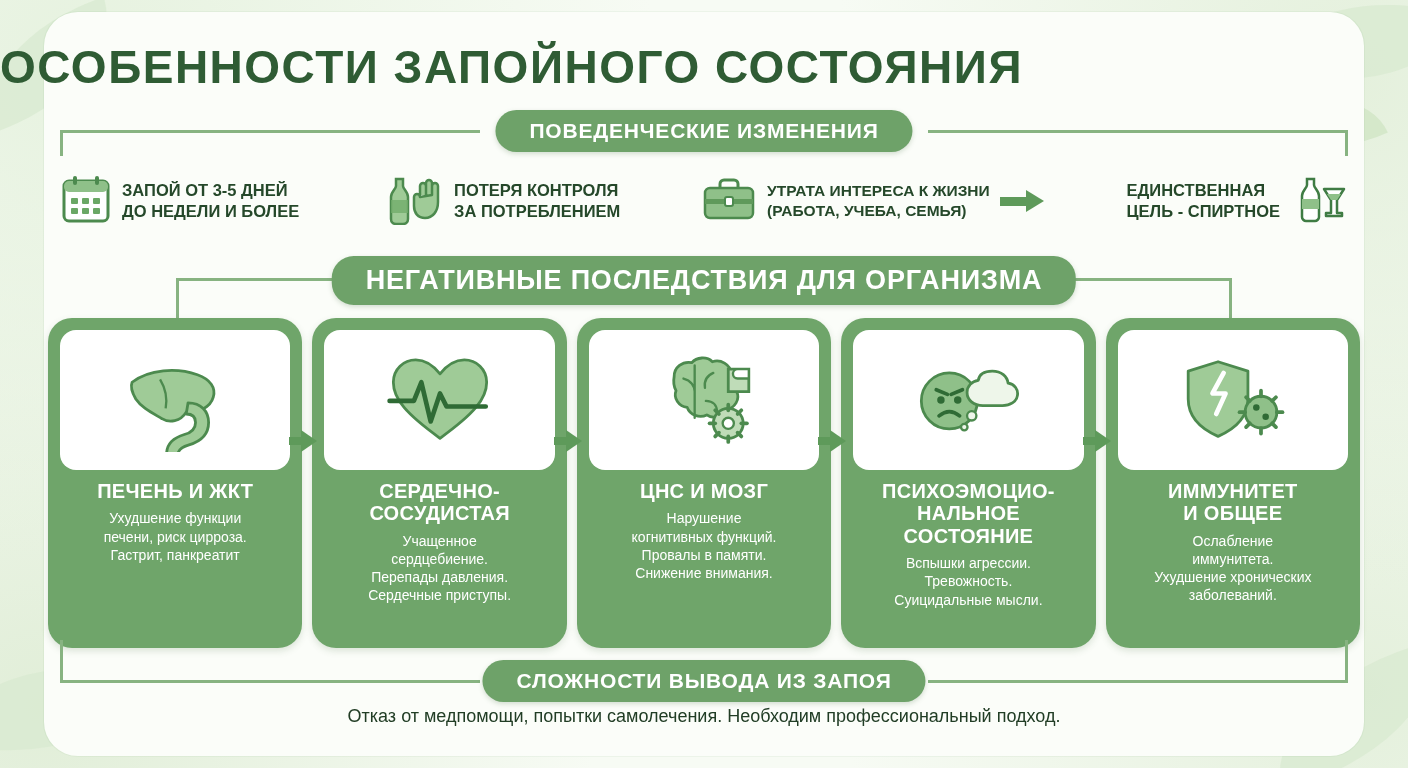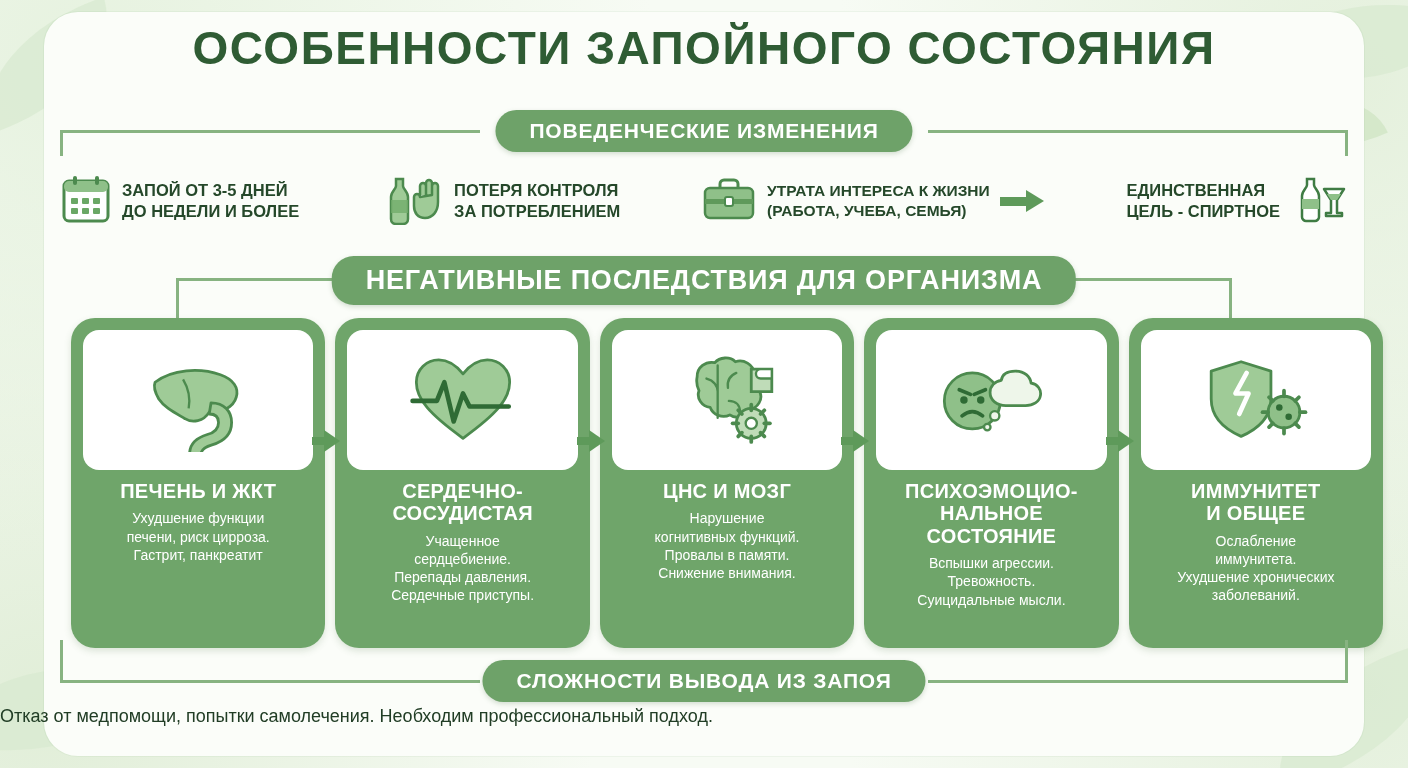--- a/index.html
+++ b/index.html
@@ -34,22 +34,21 @@
   .sheet {
     position: absolute;
     left: 44px; top: 12px;
     width: 1320px; height: 744px;
     background: #fbfdf9;
     border-radius: 34px;
     box-shadow: 0 0 0 1px rgba(120,160,110,.08);
   }
 
   .title {
-    position: absolute; left: 0; right: 0; top: 21px;
-    text-align: center;
+    position: absolute; left: 0; right: 0; top: 40px;
     font-size: 46px;
     font-weight: 800;
     letter-spacing: 1.5px;
     color: #2f5c34;
     text-transform: uppercase;
   }
 
   
   .pill {
     position: absolute;
@@ -99,21 +98,21 @@
     content: ""; position: absolute; left: 26px; top: 0;
     border-top: 11px solid transparent; border-bottom: 11px solid transparent;
     border-left: 18px solid #5e9a5a;
   }
 
   
   .cards {
     position: absolute;
     left: 48px; top: 318px;
     width: 1312px; height: 330px;
-    display: flex; gap: 10px; align-items: stretch; margin-left: 23px;
+    display: flex; gap: 10px; align-items: stretch;
   }
   .card {
     position: relative;
     flex: 1 1 0;
     background: #6fa56a;
     border-radius: 24px;
     padding: 12px 12px 14px;
     display: flex; flex-direction: column;
     box-shadow: 0 3px 7px rgba(70,110,65,.18);
   }
@@ -142,21 +141,21 @@
     content: ""; position: absolute; left: 0; top: 7px; width: 14px; height: 8px; background: #5e9a5a;
   }
   .card-arrow::after {
     content: ""; position: absolute; left: 12px; top: 0;
     border-top: 11px solid transparent; border-bottom: 11px solid transparent;
     border-left: 16px solid #5e9a5a;
   }
 
   .footer-note {
     position: absolute; left: 0; right: 0; top: 706px;
-    font-size: 18px; color: #213d25;
+    text-align: center; font-size: 18px; color: #213d25;
   }
 </style>
 </head>
 <body>
 
 <div id="root">
 
   <div class="leaf l1"></div>
   <div class="leaf v2 l2"></div>
   <div class="leaf l3"></div>

